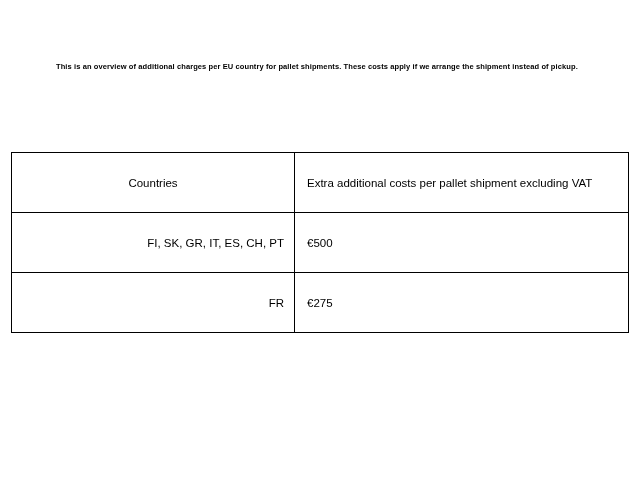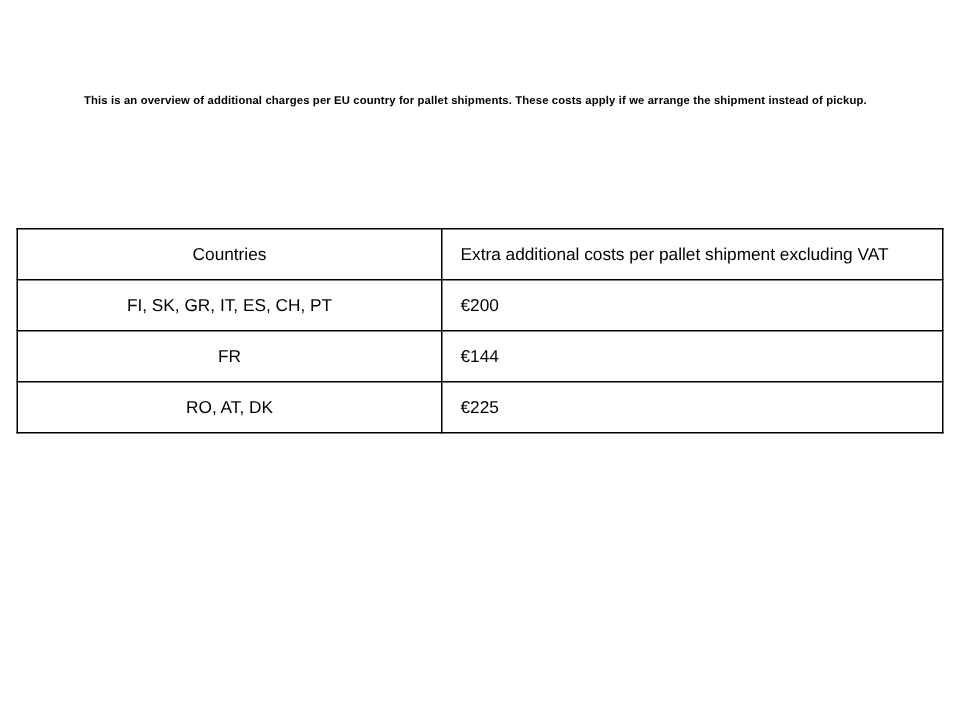--- a/index.html
+++ b/index.html
@@ -39,36 +39,36 @@
     width: 100%;
     table-layout: fixed;
   }
 
   table.cost-table th,
   table.cost-table td {
     border: 1px solid #000000;
     font-weight: normal;
     font-size: 11.5px;
     height: 27px;
-    padding: 3px 10px;
+    padding: 16px 10px;
     vertical-align: middle;
   }
 
   table.cost-table th.col-countries {
     width: 262px;
     text-align: center;
   }
   table.cost-table th.col-costs {
     text-align: left;
     padding-left: 12px;
     margin-top: 29px;
   }
 
   table.cost-table td.cell-countries {
-    text-align: center;
+    text-align: right;
   }
   table.cost-table td.cell-costs {
     text-align: left;
     padding-left: 12px;
   }
 </style>
 </head>
 <body>
 
 <div class="intro">This is an overview of additional charges per EU country for pallet shipments. These costs apply if we arrange the shipment instead of pickup.</div>
@@ -77,25 +77,21 @@
   <table class="cost-table">
     <thead>
       <tr>
         <th class="col-countries">Countries</th>
         <th class="col-costs">Extra additional costs per pallet shipment excluding VAT</th>
       </tr>
     </thead>
     <tbody>
       <tr>
         <td class="cell-countries">FI, SK, GR, IT, ES, CH, PT</td>
-        <td class="cell-costs">€200</td>
+        <td class="cell-costs">€500</td>
       </tr>
       <tr>
         <td class="cell-countries">FR</td>
-        <td class="cell-costs">€144</td>
-      </tr>
-      <tr>
-        <td class="cell-countries">RO, AT, DK</td>
-        <td class="cell-costs">€225</td>
+        <td class="cell-costs">€275</td>
       </tr>
     </tbody>
   </table>
 </div>
 
 </body></html>

